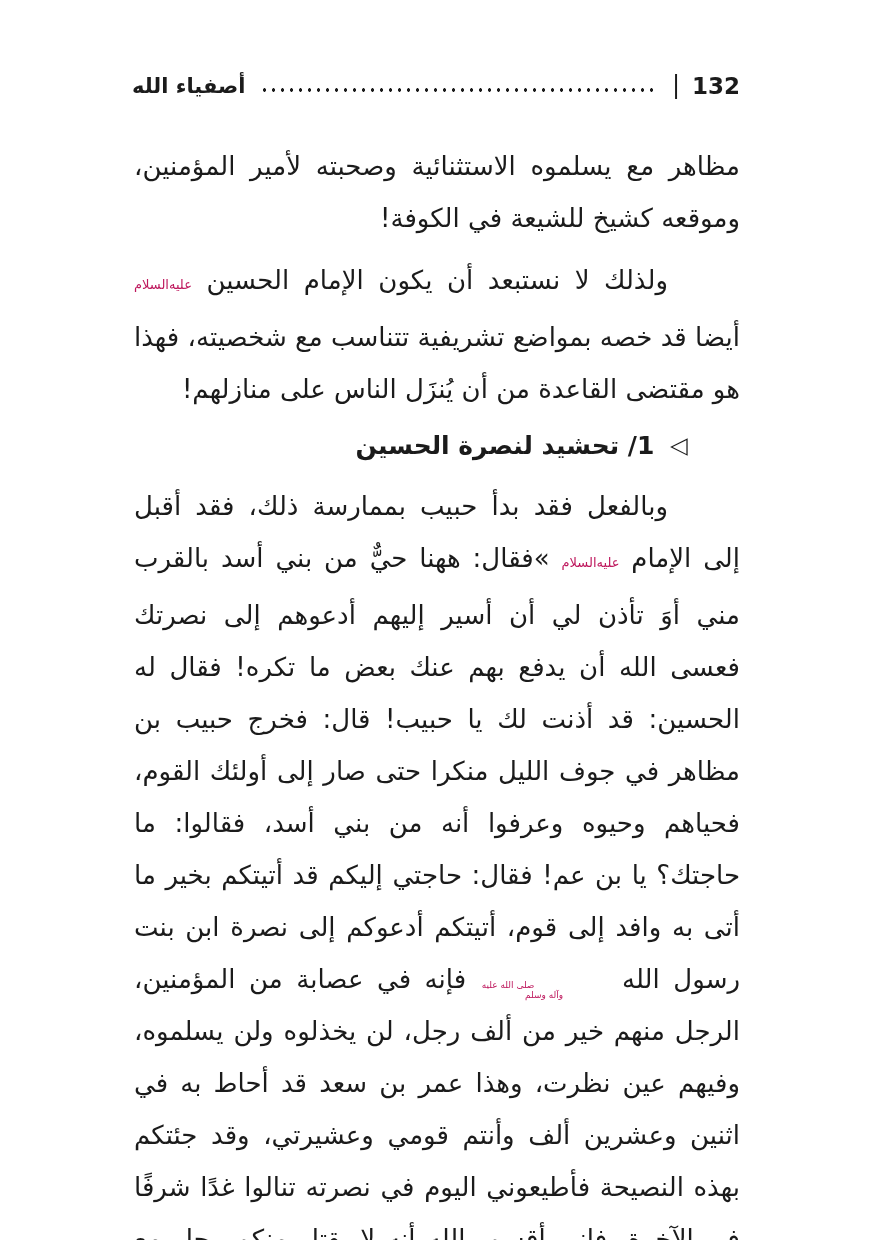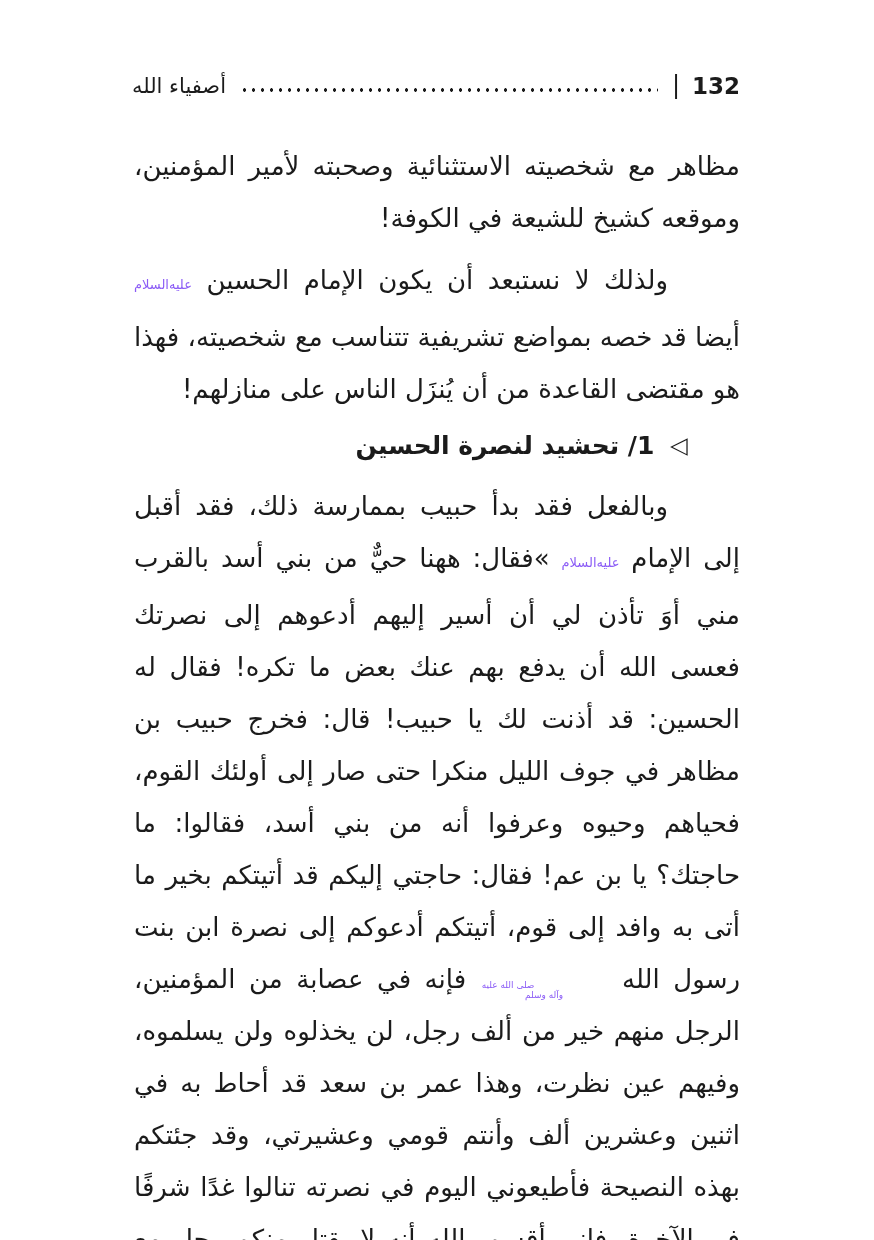--- a/index.html
+++ b/index.html
@@ -11,21 +11,21 @@
     font-family:"DejaVu Sans",sans-serif;
     overflow:hidden;
     direction:rtl;
   }
   
   .hdr{
     position:absolute;top:74px;right:134px;left:132px;
     display:flex;align-items:center;direction:ltr;
   }
   .hdr-title{
-    font-weight:normal;font-size:21px;line-height:1;
+    font-weight:bold;font-size:21px;line-height:1;
     direction:rtl;white-space:nowrap;letter-spacing:0;
   }
   .hdr-leader{
     flex:1;height:8px;margin:8px 14px 0 14px;
     background-image:radial-gradient(circle,#1b1b1b 1.6px,transparent 1.9px);
     background-size:9px 8px;background-repeat:repeat-x;background-position:left center;
   }
   .hdr-num{display:flex;align-items:center;gap:12px;direction:ltr;}
   .hdr-bar{font-size:24px;font-weight:400;line-height:1;transform:translateY(-1px);}
   .hdr-page{font-weight:bold;font-size:23px;line-height:1;}
@@ -40,21 +40,21 @@
   p.indent{text-indent:72px;}
   h2.sect{
     font-size:25px;font-weight:bold;
     margin:4px 0 14px 0;padding-right:52px;
     line-height:40px;text-align:right;
   }
   .tri{
     font-size:23px;font-weight:400;
     margin-left:16px;vertical-align:1px;
   }
-  .hon{font-weight:400;color:#8b5cf6;}
+  .hon{font-weight:400;color:#be185d;}
   .hon-as{
     font-size:13px;white-space:nowrap;
   }
   .hon-saww{
     display:inline-block;font-size:9px;line-height:1.15;
     text-align:center;white-space:pre-line;
     vertical-align:-10px;margin:2px 2px;
   }
 </style>
 </head>
@@ -65,20 +65,20 @@
   <div class="hdr">
     <div class="hdr-title">أصفياء الله</div>
     <div class="hdr-leader"></div>
     <div class="hdr-num">
       <span class="hdr-bar">|</span>
       <span class="hdr-page">132</span>
     </div>
   </div>
 
   <div class="body">
-      <p class="para">مظاهر مع شخصيته الاستثنائية وصحبته لأمير المؤمنين، وموقعه كشيخ للشيعة في الكوفة!</p>
+      <p class="para">مظاهر مع يسلموه الاستثنائية وصحبته لأمير المؤمنين، وموقعه كشيخ للشيعة في الكوفة!</p>
       <p class="para indent">ولذلك لا نستبعد أن يكون الإمام الحسين <span class="hon hon-as">عليه‌السلام</span> أيضا قد خصه بمواضع تشريفية تتناسب مع شخصيته، فهذا هو مقتضى القاعدة من أن يُنزَل الناس على منازلهم!</p>
       <h2 class="sect"><span class="tri">◁</span><span>1/ تحشيد لنصرة الحسين</span></h2>
       <p class="para indent">وبالفعل فقد بدأ حبيب بممارسة ذلك، فقد أقبل إلى الإمام <span class="hon hon-as">عليه‌السلام</span> <span dir="ltr">«</span>فقال: ههنا حيٌّ من بني أسد بالقرب مني أوَ تأذن لي أن أسير إليهم أدعوهم إلى نصرتك فعسى الله أن يدفع بهم عنك بعض ما تكره! فقال له الحسين: قد أذنت لك يا حبيب! قال: فخرج حبيب بن مظاهر في جوف الليل منكرا حتى صار إلى أولئك القوم، فحياهم وحيوه وعرفوا أنه من بني أسد، فقالوا: ما حاجتك؟ يا بن عم! فقال: حاجتي إليكم قد أتيتكم بخير ما أتى به وافد إلى قوم، أتيتكم أدعوكم إلى نصرة ابن بنت رسول الله <span class="hon hon-saww">صلى الله عليه
 وآله وسلم</span> فإنه في عصابة من المؤمنين، الرجل منهم خير من ألف رجل، لن يخذلوه ولن يسلموه، وفيهم عين نظرت، وهذا عمر بن سعد قد أحاط به في اثنين وعشرين ألف وأنتم قومي وعشيرتي، وقد جئتكم بهذه النصيحة فأطيعوني اليوم في نصرته تنالوا غدًا شرفًا في الآخرة، فإني أقسم بالله أنه لا يقتل منكم رجل مع ابن بنت رسول الله  صابرًا محتسبًا إلا كان رفيق محمد  في أعلى عليين. قال: فوثب رجل من بني أسد يقال له بشر بن عبيد الله، فقال: والله أنا أول من أجاب إلى هذه الدعوة، ثم أنشأ</p>
     </div>
 
 </div>
 
 </body></html>

